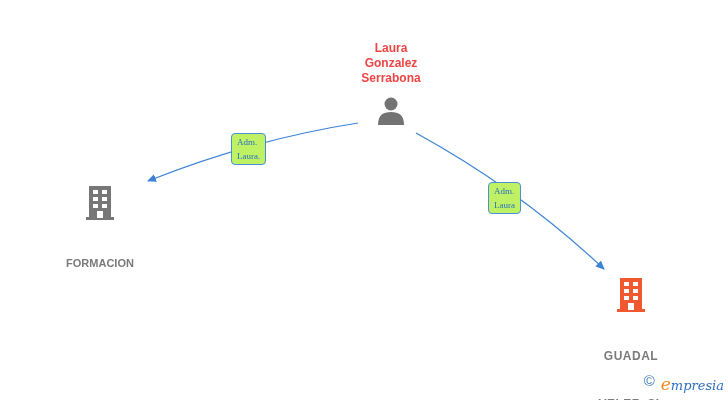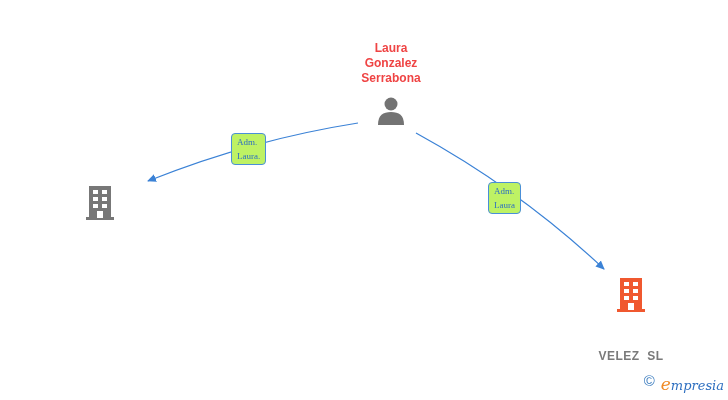--- a/index.html
+++ b/index.html
@@ -59,35 +59,37 @@
     <rect x="7" y="4" width="5" height="4"></rect>
       <rect x="16" y="4" width="5" height="4"></rect>
     <rect x="7" y="11" width="5" height="4"></rect>
       <rect x="16" y="11" width="5" height="4"></rect>
     <rect x="7" y="18" width="5" height="4"></rect>
       <rect x="16" y="18" width="5" height="4"></rect>
     <rect x="11" y="25" width="6" height="7"></rect>
   </g>
 </svg>
 <div class="company-label" style="left:38px; top:226px; width:124px;">
+  <div>FORMACION</div>
 </div>
 
 <svg class="company-icon" style="left:617px; top:278px;" width="28" height="34" viewBox="0 0 28 34">
   <rect x="3" y="0" width="22" height="32" fill="#f0582f"></rect>
   <rect x="0" y="31" width="28" height="3" fill="#f0582f"></rect>
   <g fill="#ffffff">
     <rect x="7" y="4" width="5" height="4"></rect>
       <rect x="16" y="4" width="5" height="4"></rect>
     <rect x="7" y="11" width="5" height="4"></rect>
       <rect x="16" y="11" width="5" height="4"></rect>
     <rect x="7" y="18" width="5" height="4"></rect>
       <rect x="16" y="18" width="5" height="4"></rect>
     <rect x="11" y="25" width="6" height="7"></rect>
   </g>
 </svg>
 <div class="company-label main" style="left:581px; top:316px; width:100px;">
+  <div>GUADAL</div>
   <div>VELEZ  SL</div>
 </div>
 
 <div class="footer">
   <span class="copy">©</span>
   <span class="brand"><span class="brand-e">e</span><span>mpresia</span></span>
 </div>
 
 </body></html>

